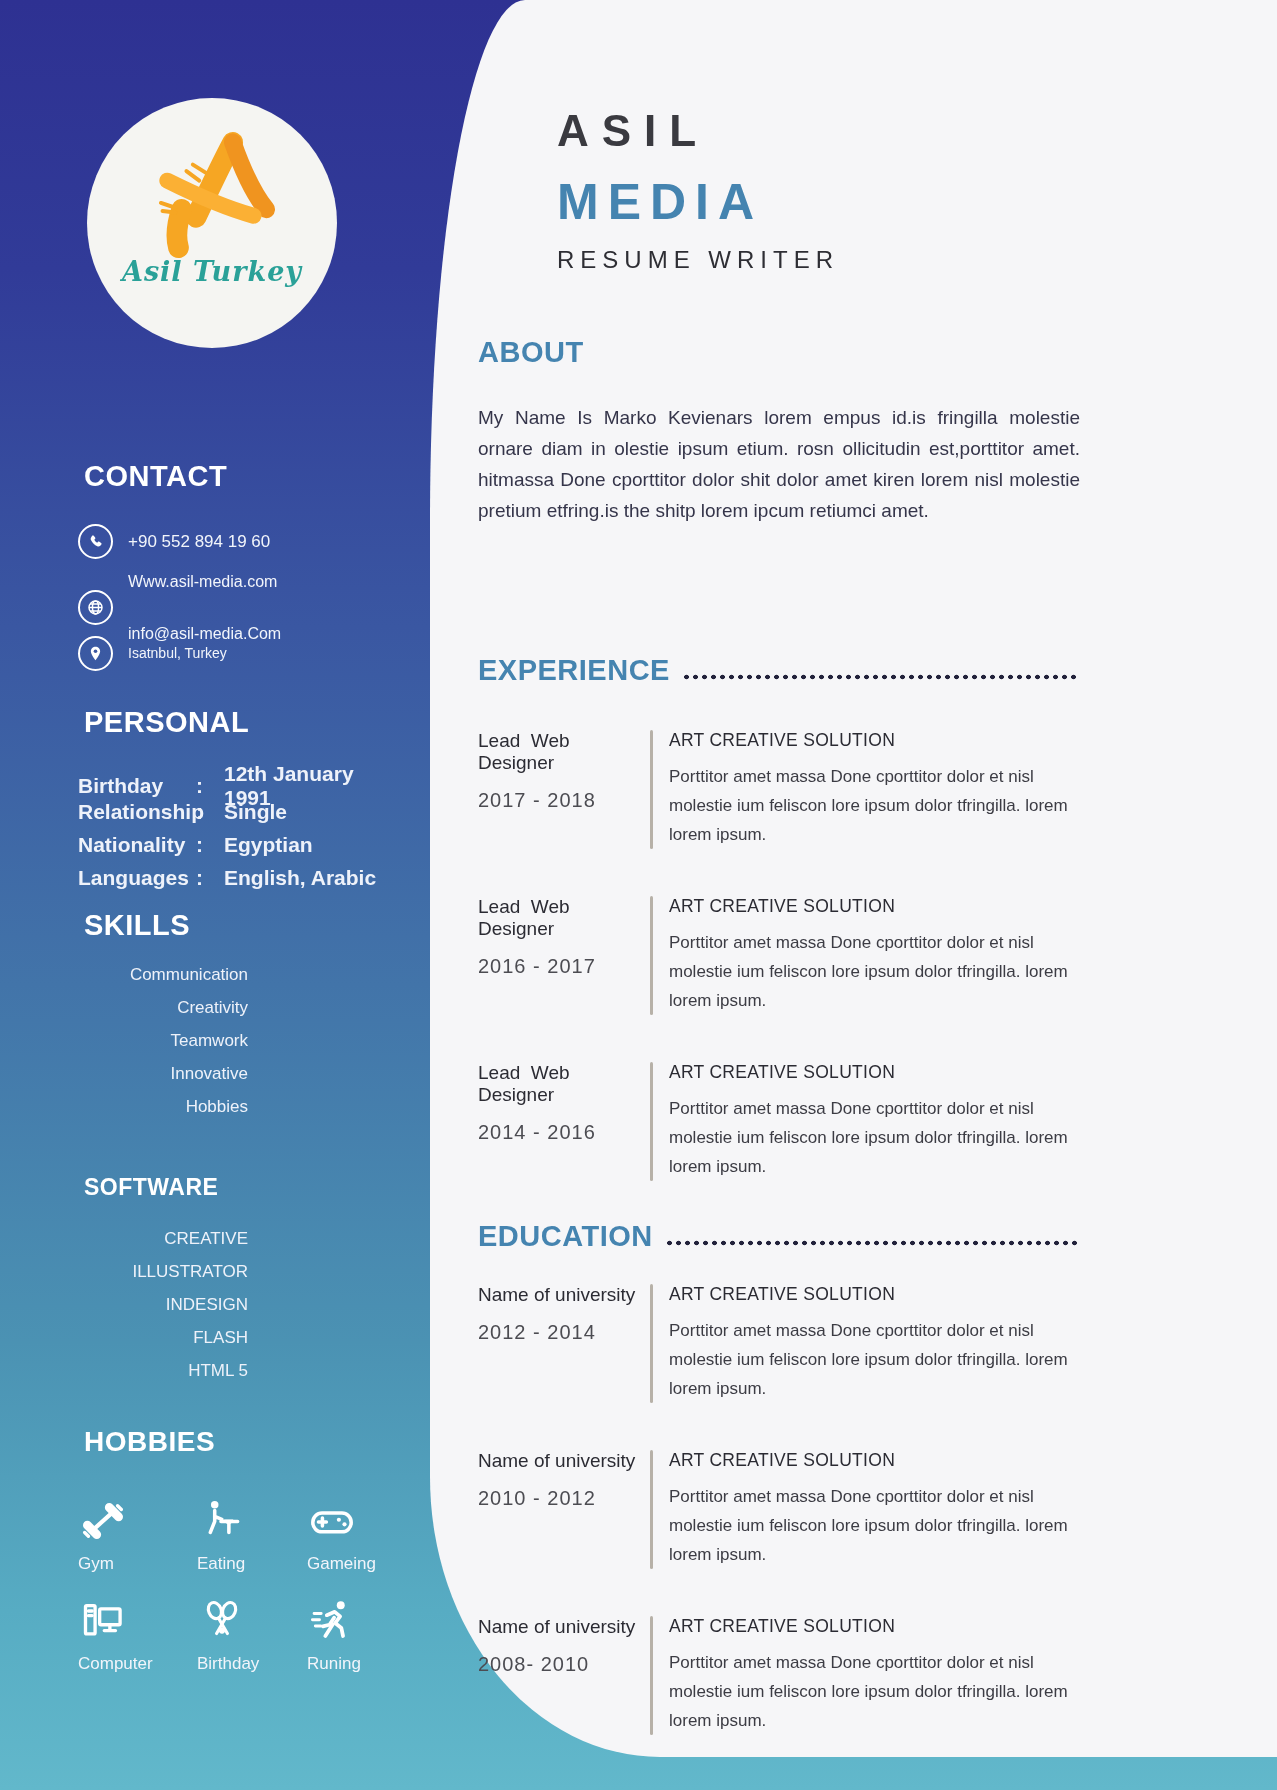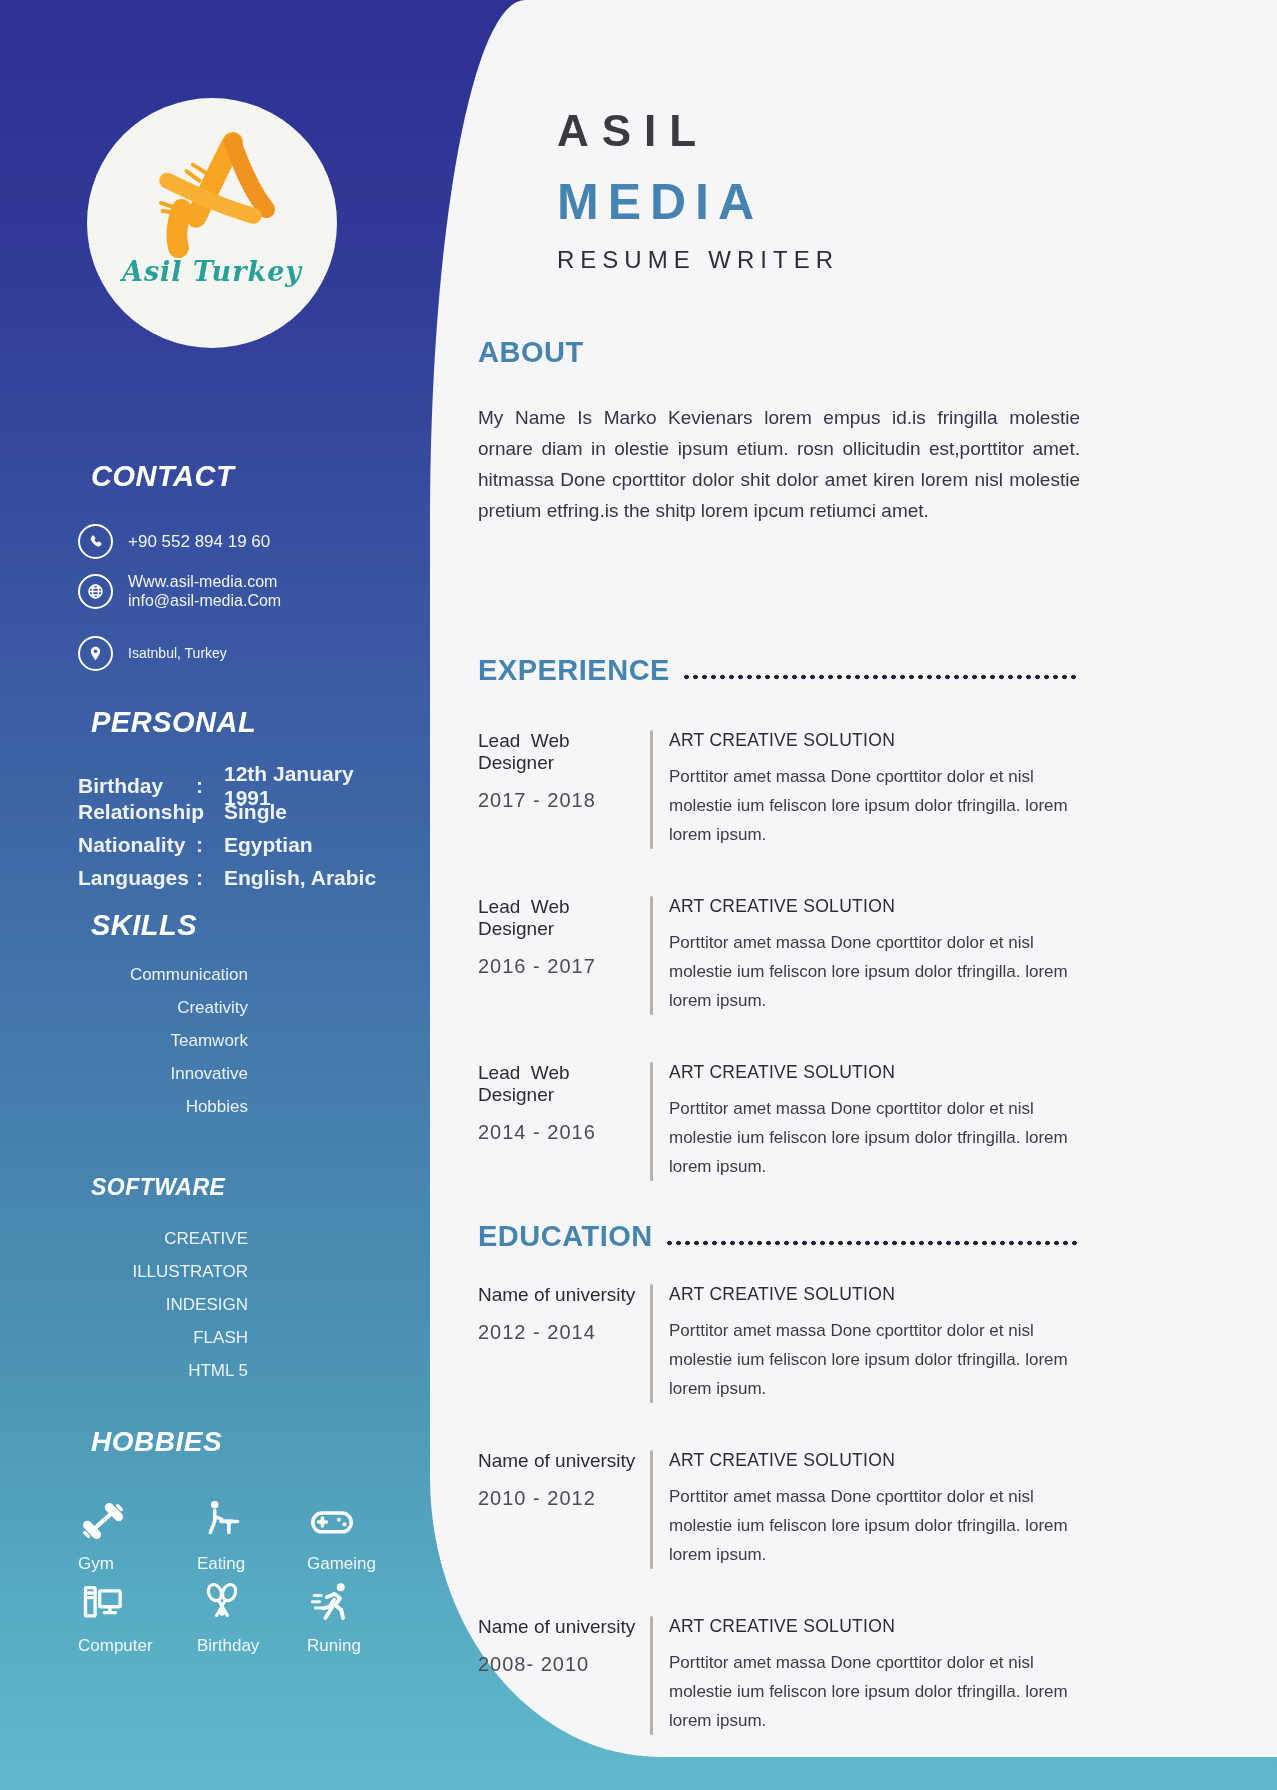--- a/index.html
+++ b/index.html
@@ -22,21 +22,21 @@
   .logo-circle {
     position:absolute; left:87px; top:98px; width:250px; height:250px;
     border-radius:50%; background:#f5f5f2; display:flex; flex-direction:column;
     align-items:center; justify-content:flex-start;
   }
   .logo-mark { margin-top:22px; }
   .logo-text {
     font-family:"DejaVu Serif", serif; font-style:italic; font-weight:700;
     font-size:27px; color:#2aa198; margin-top:-14px; letter-spacing:1px;
   }
-  .side-h { position:absolute; left:91px; font-size:29px; font-weight:800; letter-spacing:.5px; color:#fff;font-style:italic; }
+  .side-h { position:absolute; left:84px; font-size:29px; font-weight:800; letter-spacing:.5px; color:#fff; }
   .contact-h { top:460px; }
   .contact-item { position:absolute; left:78px; display:flex; align-items:center; }
   .ci-phone { top:524px; } .ci-globe { top:572px; } .ci-pin { top:636px; }
   .icon-circle {
     width:35px; height:35px; border:2px solid #fff; border-radius:50%;
     display:flex; align-items:center; justify-content:center; flex:none;
   }
   .ci-text { margin-left:15px; font-size:16px; color:#f2f5fb; line-height:19px; }
   .personal-h { top:706px; }
   .personal-rows { position:absolute; left:78px; top:762px; width:300px; }
@@ -47,21 +47,21 @@
   .skill-rows { top:958px; }
   .software-rows { top:1222px; }
   .b-row { display:flex; align-items:center; height:33px; }
   .b-label { width:170px; font-size:17px; color:#eef2fa; flex:none;text-align:right; }
   .b-track { width:125px; height:9px; position:relative; }
   .b-fill { height:9px; background:#e9e9ec; border-radius:5px; }
   .software-h { top:1174px; font-size:23px; letter-spacing:.5px; }
   .hobbies-h { top:1426px; font-size:28px; }
   .hobby-grid {
     position:absolute; left:78px; top:1496px; width:310px;
-    display:grid; grid-template-columns:119px 110px auto; row-gap:4px;
+    display:grid; grid-template-columns:119px 110px auto; row-gap:22px;
   }
   .hobby { display:flex; flex-direction:column; }
   .hobby svg { width:50px; height:50px; }
   .hobby-label { font-size:17px; color:#f2f5fb; margin-top:8px; }
   
   .brand { position:absolute; left:557px; top:106px; color:#3a3a40; }
   .brand-line1 { font-size:44px; font-weight:600; letter-spacing:13px; color:#3a3a40; }
   .brand-line2 { font-size:50px; font-weight:800; letter-spacing:9px; color:#4584b0; margin-top:17px; }
   .brand-sub   { font-size:24px; font-weight:500; letter-spacing:6px; color:#2e2e34; margin-top:15px; }
   .sec-h { font-size:29px; font-weight:800; color:#4584b0; letter-spacing:.5px; white-space:nowrap; }
@@ -122,21 +122,21 @@
   <div class="contact-item ci-globe">
     <span class="icon-circle">
       <svg class="glyph" width="21" height="21" viewBox="0 0 20 20" fill="none" stroke="#fff" stroke-width="1.4">
         <circle cx="10" cy="10" r="6.2"></circle>
         <ellipse cx="10" cy="10" rx="2.9" ry="6.2"></ellipse>
         <path d="M3.8 10 h12.4 M4.9 6.7 h10.2 M4.9 13.3 h10.2"></path>
       </svg>
     </span>
     <span class="ci-text">
       <span style="display:block;">Www.asil-media.com</span>
-      <span style="display:block;">info@asil-media.Com</span>
+      <span style="display:block;margin-top:33px;">info@asil-media.Com</span>
     </span>
   </div>
 
   <div class="contact-item ci-pin">
     <span class="icon-circle">
       <svg class="glyph" width="19" height="19" viewBox="0 0 20 20">
         <path d="M10 2.8c-2.7 0-4.9 2.2-4.9 4.9 0 3.6 4.9 9.5 4.9 9.5s4.9-5.9 4.9-9.5c0-2.7-2.2-4.9-4.9-4.9z" fill="#fff"></path>
         <circle cx="10" cy="7.7" r="1.9" fill="#3b57a1"></circle>
       </svg>
     </span>

